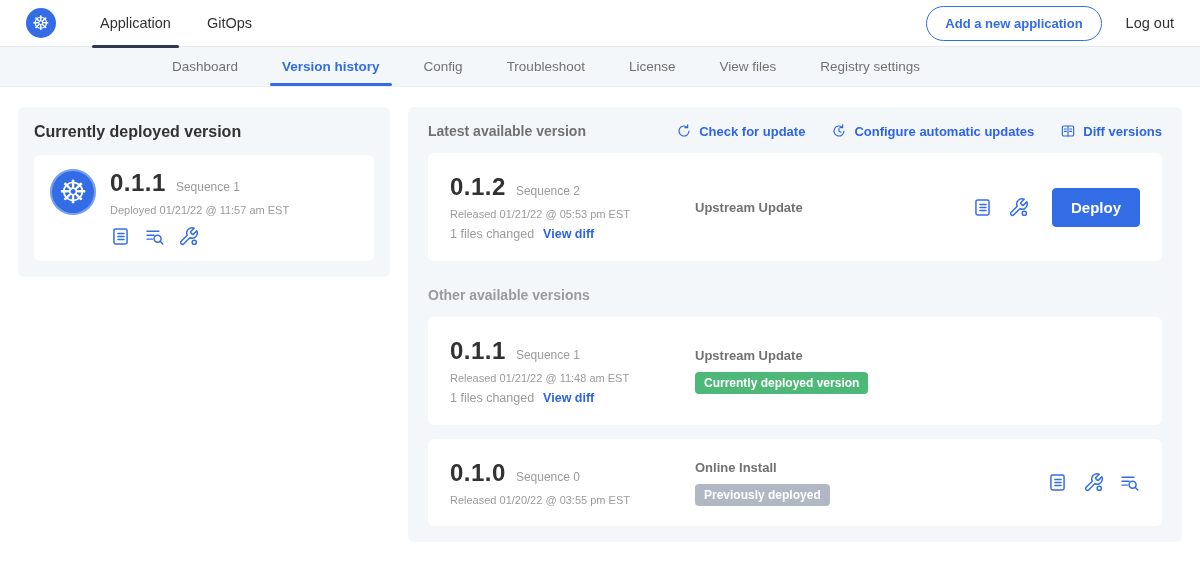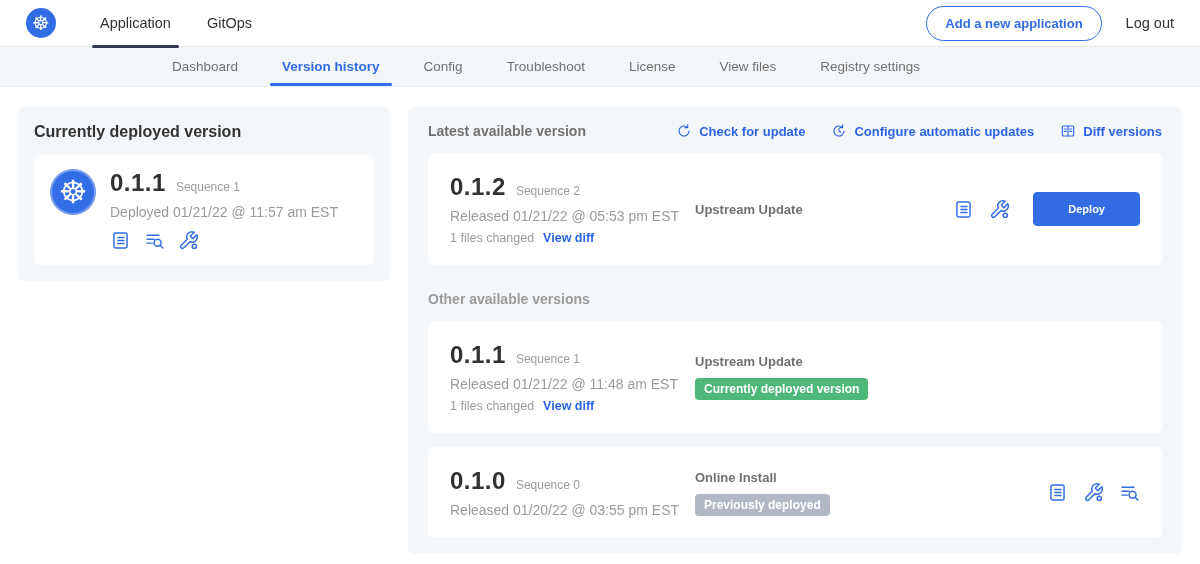--- a/index.html
+++ b/index.html
@@ -40,21 +40,21 @@
   .main{display:flex;gap:18px;padding:20px 18px;align-items:flex-start;background:#fff;}
   .panel{background:var(--panel-gray);border-radius:6px;}
   .left-panel{width:372px;padding:16px;flex-shrink:0;}
   .panel-title{margin:0;font-size:16px;font-weight:bold;color:var(--text-dark);}
   .deployed-card{background:#fff;border-radius:6px;margin-top:14px;padding:14px 16px;display:flex;gap:14px;}
   .dk-logo{width:46px;height:46px;border-radius:50%;background:var(--accent-blue);color:#fff;
     display:flex;align-items:center;justify-content:center;font-size:32px;line-height:1;flex-shrink:0;box-shadow:inset 0 0 0 2px rgba(255,255,255,.35);}
   .vrow{display:flex;align-items:baseline;gap:10px;}
   .version-big{font-size:24px;font-weight:bold;color:var(--text-dark);letter-spacing:.5px;}
   .seq{font-size:12px;color:var(--text-gray);}
-  .deployed-date,.released{font-size:14px;color:var(--text-gray);margin-top:7px;}
+  .deployed-date,.released{font-size:11px;color:var(--text-gray);margin-top:7px;}
   .icon-row{display:flex;gap:13px;margin-top:10px;}
   .icon-btn{width:21px;height:21px;color:var(--accent-blue);cursor:pointer;display:inline-block;}
   .icon-btn svg{width:100%;height:100%;display:block;}
 
   
   .right-panel{flex:1;padding:16px 20px;}
   .rp-header{display:flex;align-items:center;}
   .rp-title{font-size:14px;font-weight:bold;color:#717171;}
   .rp-actions{margin-left:auto;display:flex;gap:26px;}
   .link-action{display:flex;align-items:center;gap:7px;color:var(--link-blue);font-size:13px;font-weight:bold;cursor:pointer;}
@@ -64,21 +64,21 @@
   .version-card{background:#fff;border-radius:6px;padding:20px 22px;display:flex;align-items:center;margin-top:14px;}
   .vc-left{width:245px;flex-shrink:0;}
   .files-row{display:flex;gap:9px;margin-top:7px;font-size:12.5px;color:var(--text-gray);}
   .view-diff{color:var(--link-blue);font-weight:bold;cursor:pointer;}
   .vc-mid{flex:1;}
   .source-label{font-size:13px;font-weight:bold;color:#717171;}
   .badge{display:inline-block;margin-top:9px;padding:4px 9px;border-radius:4px;color:#fff;font-size:12px;font-weight:bold;}
   .badge.green{background:var(--success-green);}
   .badge.gray{background:var(--muted-gray-badge);}
   .vc-right{display:flex;align-items:center;gap:15px;}
-  .btn-deploy,.btn-redeploy{font-family:inherit;font-size:11px;font-weight:bold;padding:10px 34px;border-radius:4px;cursor:pointer;margin-left:8px;}
+  .btn-deploy,.btn-redeploy{font-family:inherit;font-size:15px;font-weight:bold;padding:10px 18px;border-radius:4px;cursor:pointer;margin-left:8px;}
   .btn-deploy{background:var(--accent-blue);border:1px solid var(--accent-blue);color:#fff;}
   .btn-redeploy{background:#fff;border:1px solid var(--accent-blue);color:var(--accent-blue);}
   .other-title{font-size:14px;font-weight:bold;color:var(--text-gray);margin:26px 0 0;}
 </style>
 </head>
 <body>
 
 <svg width="0" height="0" style="position:absolute" aria-hidden="true">
   <defs>
     <symbol id="icon-checklist" viewBox="0 0 24 24">

